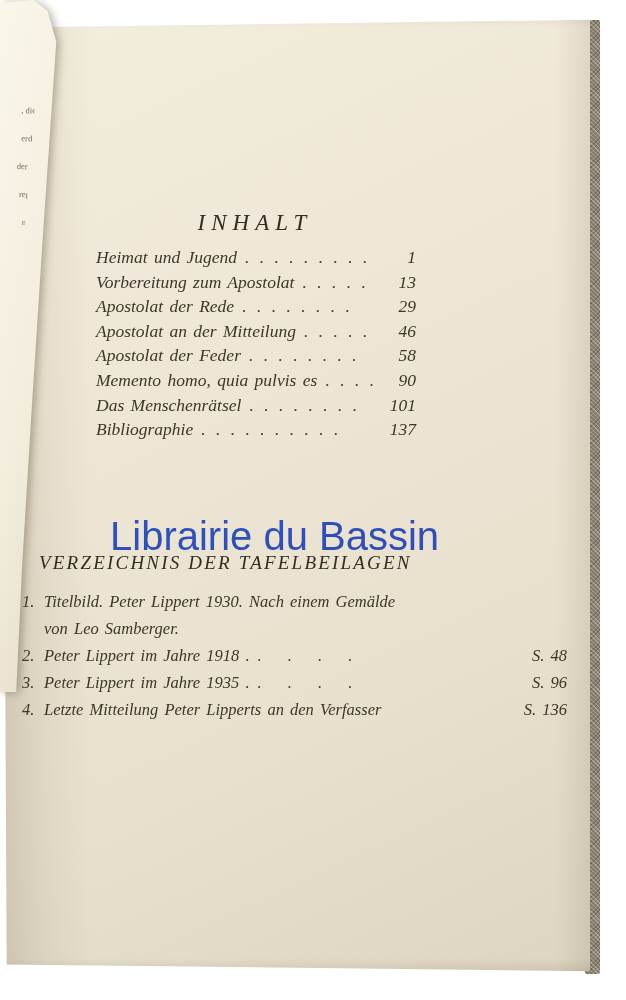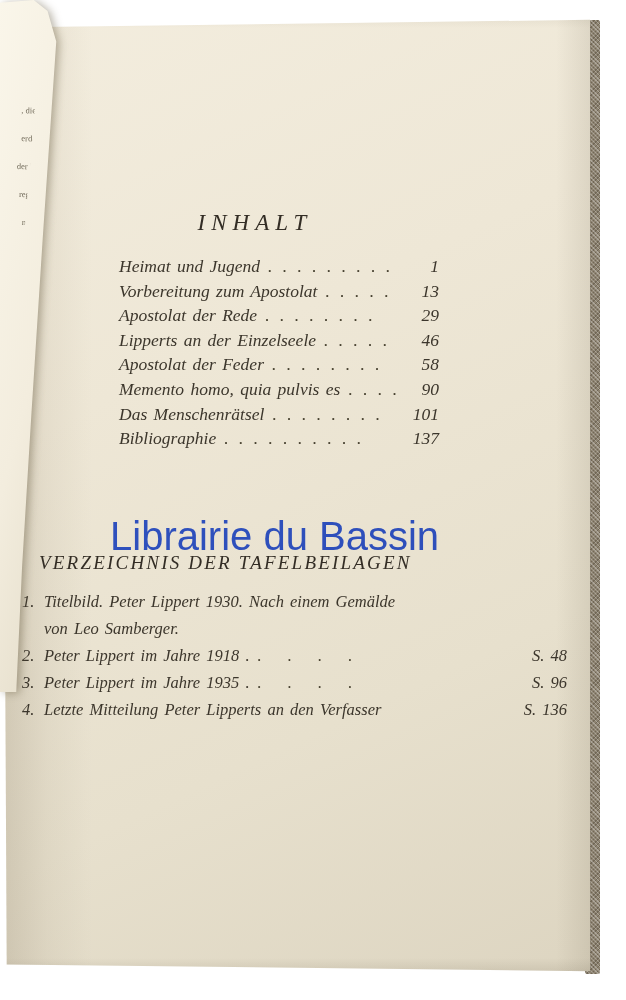--- a/index.html
+++ b/index.html
@@ -57,22 +57,22 @@
     transform:rotate(1.5deg);
     white-space:nowrap;overflow:hidden;
   }
   
   .inhalt-title{
     position:absolute;left:94px;top:194px;width:318px;
     text-align:center;font-size:23px;letter-spacing:6px;
     color:#332d25;
   }
   .toc{
-    position:absolute;left:94px;top:240px;width:320px;
-    font-size:17.5px;color:#3c362c;word-spacing:2px;margin-left:23px;
+    position:absolute;left:94px;top:231px;width:320px;
+    font-size:17.5px;color:#3c362c;word-spacing:2px;
   }
   .toc-row{display:flex;align-items:baseline;height:24.6px;white-space:nowrap;}
   .toc-title{flex:0 0 auto;}
   .toc-dots{flex:1 1 auto;overflow:hidden;padding:0 6px 0 8px;word-spacing:6px;color:#46402f;}
   .toc-page{flex:0 0 auto;min-width:36px;text-align:right;}
   .verz-title{
     position:absolute;left:37px;top:536px;
     font-size:19px;letter-spacing:2.2px;color:#332d25;white-space:nowrap;
     z-index:2;
   }
@@ -119,21 +119,21 @@
     <span class="toc-page">13</span>
   </div>
 
   <div class="toc-row">
     <span class="toc-title">Apostolat der Rede</span>
     <span class="toc-dots">. . . . . . . .</span>
     <span class="toc-page">29</span>
   </div>
 
   <div class="toc-row">
-    <span class="toc-title">Lipperts an der Einzelseele</span>
+    <span class="toc-title">Apostolat an der Mitteilung</span>
     <span class="toc-dots">. . . . .</span>
     <span class="toc-page">46</span>
   </div>
 
   <div class="toc-row">
     <span class="toc-title">Apostolat der Feder</span>
     <span class="toc-dots">. . . . . . . .</span>
     <span class="toc-page">58</span>
   </div>
 

